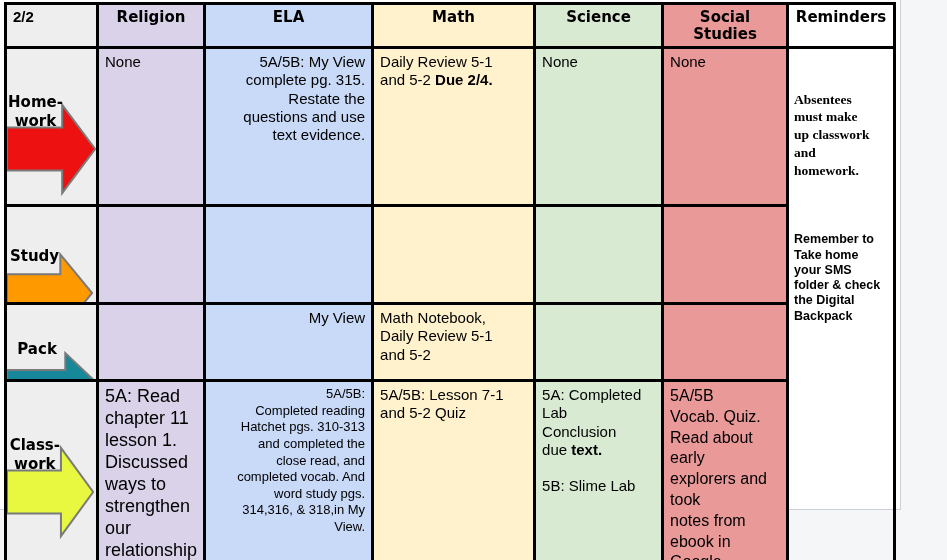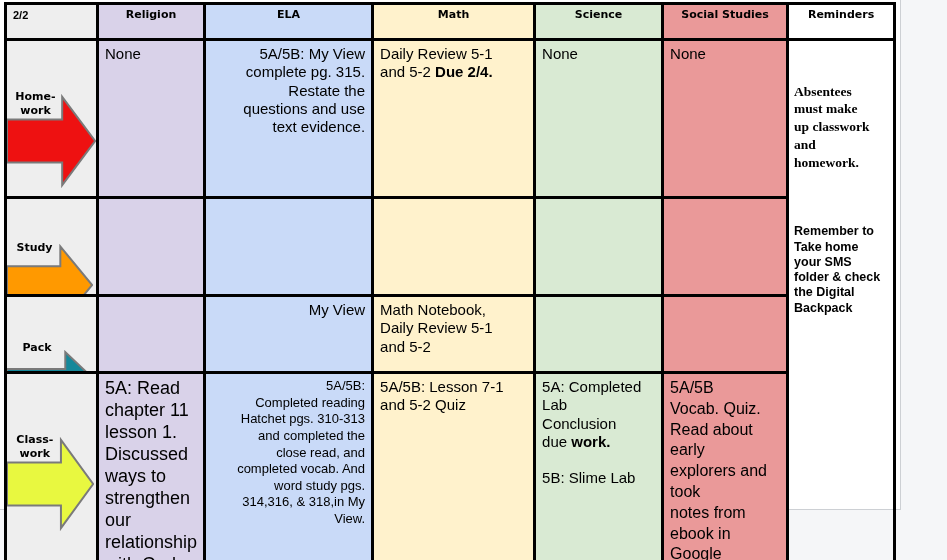--- a/index.html
+++ b/index.html
@@ -4,35 +4,35 @@
 <style>
   html,body{margin:0;padding:0;}
   body{background:#f5f6f8;font-family:"Liberation Sans",sans-serif;}
   #stage{position:relative;width:947px;height:560px;overflow:hidden;background:#f5f6f8;}
   #slide{position:absolute;left:0;top:0;width:900px;height:509px;background:#ffffff;
          border-right:1px solid #cdd0d4;border-bottom:1px solid #cdd0d4;}
   table.board{position:absolute;left:4px;top:2px;border-collapse:collapse;table-layout:fixed;}
   td{border:3px solid #000;vertical-align:top;padding:4px 6px;
      font-size:15px;line-height:1.22;color:#000;white-space:pre-wrap;overflow:hidden;}
   td.hdr{font-family:"DejaVu Sans",sans-serif;font-weight:bold;text-align:center;
-         padding:4px 2px;font-size:11px;line-height:1.1;}
+         padding:4px 2px;font-size:15px;line-height:1.1;}
   td.hdr-date{text-align:left;font-family:"Liberation Sans",sans-serif;font-weight:bold;padding-left:6px;}
   .c-date{background:#eeeeee;}
   .c-rel{background:#d9d2e9;}
   .c-ela{background:#c9daf8;text-align:right;}
   .c-math{background:#fff2cc;}
   .c-sci{background:#d9ead3;}
   .c-ss{background:#ea9999;}
   .c-rem{background:transparent;}
   td.arrow-cell{position:relative;padding:0;}
   .arrow{position:absolute;left:0;}
   .arrow svg{display:block;width:100%;height:100%;}
   .arrow .lbl{position:absolute;left:0;top:50%;width:64%;transform:translateY(-50%);
       text-align:center;font-family:"DejaVu Sans",sans-serif;font-weight:bold;
-      font-size:11px;line-height:1.25;color:#000;white-space:pre-line;}
+      font-size:15px;line-height:1.25;color:#000;white-space:pre-line;}
   .fs14{font-size:18px;}
   .fs13{font-size:13px;line-height:1.28;}
   .fs12{font-size:16px;line-height:1.3;margin-left:44px;}
   .rem-cell{padding:5px 5px;}
   .rem-note1{font-family:Liberation Serif, serif;font-weight:bold;font-size:13.5px;line-height:1.32;margin:0 0 16px 0;}
   .rem-note2{font-family:"Liberation Sans",sans-serif;font-weight:bold;font-size:12.5px;line-height:1.22;margin:0;}
   b{font-weight:bold;}
 </style>
 </head>
 <body>
@@ -108,21 +108,21 @@
       </td>
       <td class="c-rel"></td>
       <td class="c-ela"></td>
       <td class="c-math"></td>
       <td class="c-sci"></td>
       <td class="c-ss"></td>
     </tr>
 
     <tr style="height:77px">
       <td class="c-date arrow-cell">
-        <div class="arrow" style="top:16px;height:70px;width:94px;">
+        <div class="arrow" style="top:9px;height:70px;width:94px;">
           <svg viewBox="0 0 100 100" preserveAspectRatio="none">
             <polygon points="0,27 62,27 62,3 99,50 62,97 62,73 0,73" stroke="#7a7a7a" stroke-width="2" vector-effect="non-scaling-stroke" fill="#16889a"></polygon>
           </svg>
           <div class="lbl">Pack</div>
         </div>
       </td>
       <td class="c-rel"></td>
       <td class="c-ela">My View</td>
       <td class="c-math">Math Notebook,
 Daily Review 5-1
@@ -157,21 +157,21 @@
 close read, and
 completed vocab. And
 word study pgs.
 314,316, &amp; 318,in My
 View.</td>
       <td class="c-math">5A/5B: Lesson 7-1
 and 5-2 Quiz</td>
       <td class="c-sci"><span>5A: Completed
 Lab
 Conclusion
-due </span><b>work.</b><span>
+due </span><b>text.</b><span>
 
 5B: Slime Lab</span></td>
       <td class="c-ss fs12">5A/5B
 Vocab. Quiz.
 Read about early
 explorers and took
 notes from ebook in
 Google Classroom
 Worked on STEM
 project.</td>

